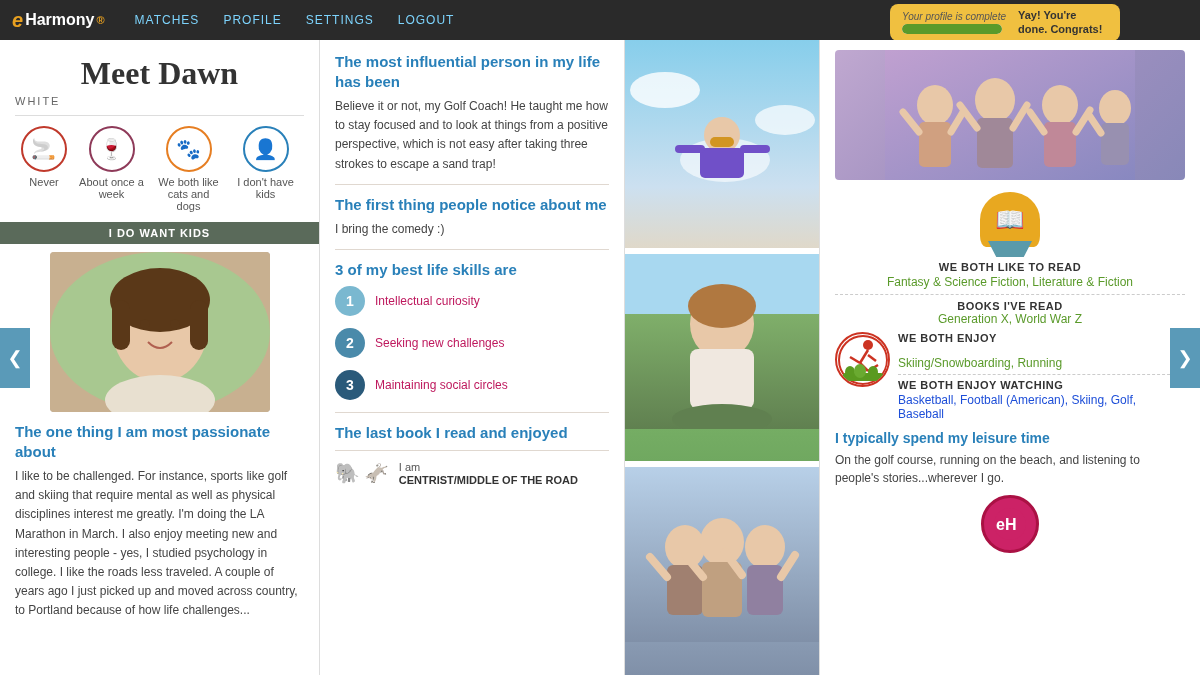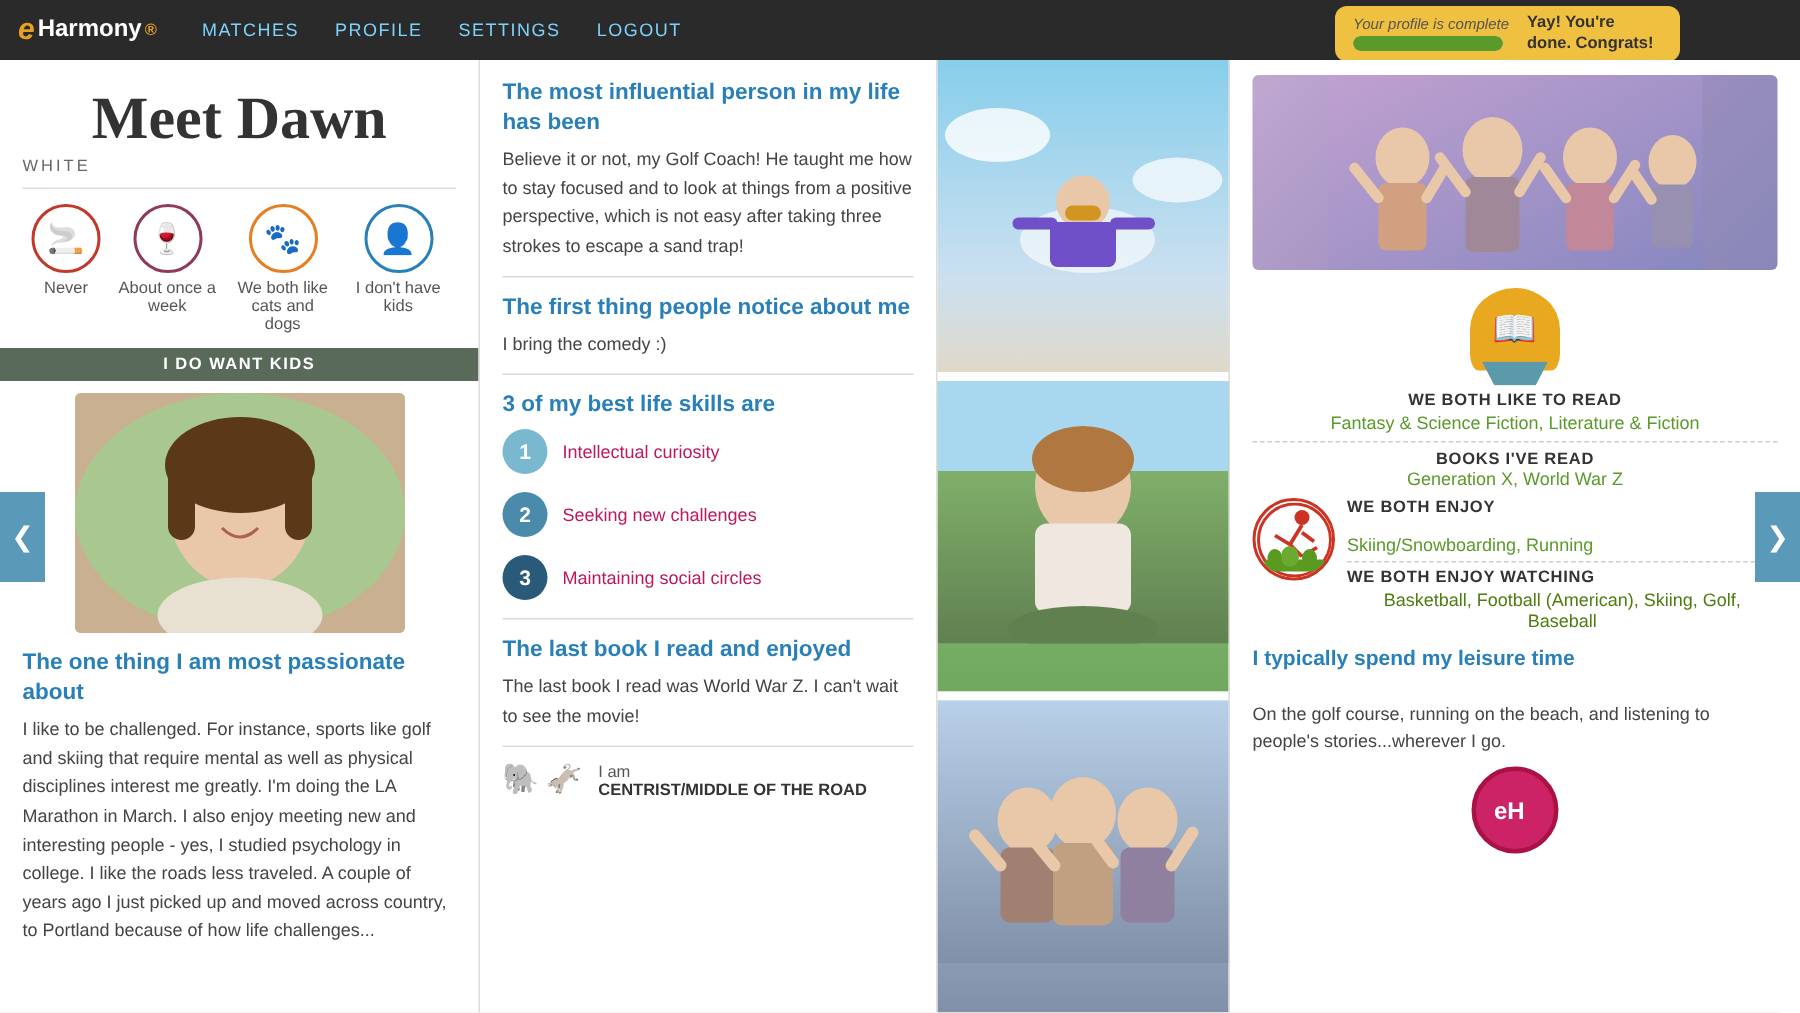--- a/index.html
+++ b/index.html
@@ -77,21 +77,21 @@
 
     
     .left-col {
       width: 320px;
       background: white;
       padding: 15px 15px 0 15px;
       border-right: 1px solid #ddd;
       overflow: hidden;
     }
     .meet-title {
-      font-size: 40px;
+      font-size: 32px;
       font-family: Georgia, serif;
       color: #333;
       text-align: center;
     }
     .ethnicity {
       text-align: left;
       color: #666;
       font-size: 11px;
       letter-spacing: 2px;
       margin: 3px 0 8px;
@@ -304,21 +304,21 @@
       color: #2980b9;
       font-size: 14px;
       font-weight: bold;
       margin-top: 8px;
       line-height: 1.3;
     }
     .leisure-text {
       color: #444;
       font-size: 12px;
       line-height: 1.5;
-      margin-top: 20px;
+      margin-top: 4px;
     }
   </style>
 </head>
 <body>
 
 <nav class="navbar">
   <div class="navbar-brand">
     <span class="e">e</span>
       <span class="harmony">Harmony</span>
       <span style="color:#e8a020;font-size:11px;vertical-align:super;">®</span>
@@ -420,21 +420,20 @@
         <span class="skill-text">Seeking new challenges</span>
       </li>
       <li class="skill-item">
         <div class="skill-number n3">3</div>
         <span class="skill-text">Maintaining social circles</span>
       </li>
     </ul>
     <hr class="section-divider">
 
     <h3 class="section-title">The last book I read and enjoyed</h3>
-    <p class="section-text">The last book I read was World War Z. I can't wait to see the movie!</p>
 
     <div class="political-row">
       <div class="political-icons">
         <span class="republican">🐘</span>
         <span class="democrat">🫏</span>
       </div>
       <div>
         <span style="font-size:11px;color:#555;">I am</span>
         <strong style="font-size:11px;color:#333;display:block;">CENTRIST/MIDDLE OF THE ROAD</strong>
       </div>
@@ -574,21 +573,21 @@
             <ellipse cx="22" cy="36" rx="6" ry="7" fill="#6aaa30"></ellipse>
             <ellipse cx="35" cy="37" rx="5" ry="6" fill="#5a9a20"></ellipse>
           </svg>
         </div>
       </div>
       <div style="flex:1;">
         <div style="font-size:11px;font-weight:bold;color:#333;letter-spacing:0.5px;">WE BOTH ENJOY</div>
         <div style="color:#5a9a2a;font-size:12px;margin-top:12px;">Skiing/Snowboarding, Running</div>
         <hr style="width:100%;border:none;border-top:1px dashed #ccc;margin:4px 0;">
         <div style="font-size:11px;font-weight:bold;color:#333;letter-spacing:0.5px;">WE BOTH ENJOY WATCHING</div>
-        <div style="color:#4d7c0f;font-size:12px;margin-top:2px;text-align:center;">Basketball, Football (American), Skiing, Golf, Baseball</div>
+        <div style="color:#1d4ed8;font-size:12px;margin-top:2px;text-align:left;">Basketball, Football (American), Skiing, Golf, Baseball</div>
       </div>
     </div>
 
     <h3 class="leisure-title">I typically spend my leisure time</h3>
     <p class="leisure-text">On the golf course, running on the beach, and listening to people's stories...wherever I go.</p>
 
     <div style="display:flex;justify-content:center;margin-top:8px;">
       <div style="width:58px;height:58px;background:#cc2266;border-radius:50%;display:flex;align-items:center;justify-content:center;border:3px solid #aa1144;">
         <svg width="36" height="36" viewBox="0 0 36 36">
           <circle cx="18" cy="18" r="16" fill="#cc2266"></circle>

